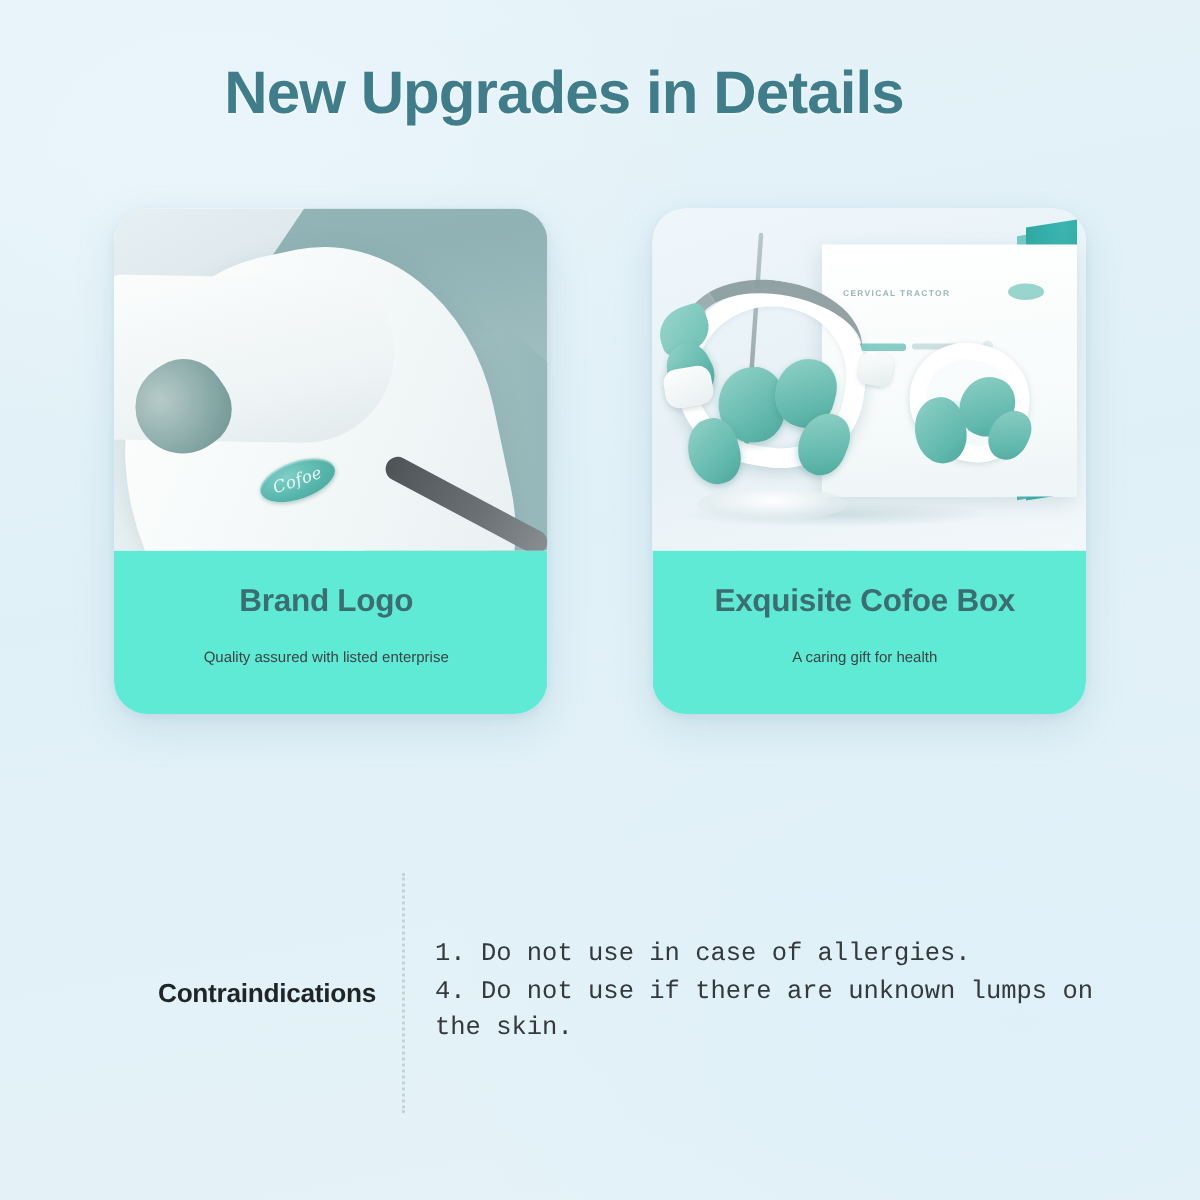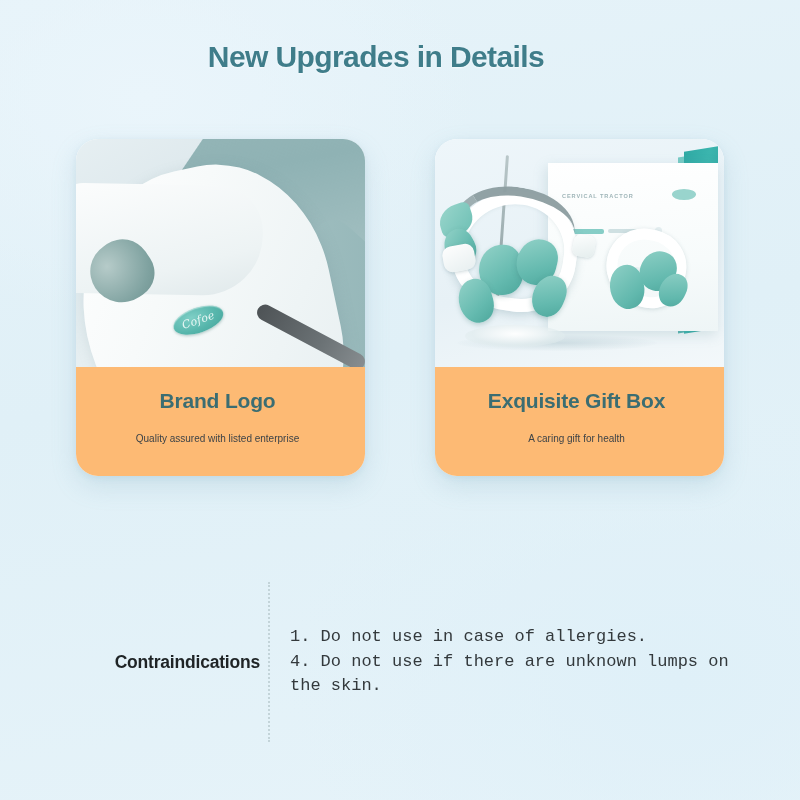--- a/index.html
+++ b/index.html
@@ -27,21 +27,21 @@
     height: 800px;
   }
 
   
   .page-title {
     position: absolute;
     top: 40px;
     left: 0;
     width: 752px;
     text-align: center;
-    font-size: 30px;
+    font-size: 40px;
     font-weight: 700;
     letter-spacing: -0.6px;
     color: #3f7d8a;
     text-shadow: 0 1px 2px rgba(255,255,255,0.6);
   }
 
   
   .cards {
     position: absolute;
     top: 139px;
@@ -65,21 +65,21 @@
     position: relative;
     width: 100%;
     height: 228px;
     overflow: hidden;
     background: #eef3f6;
   }
 
   .card-body {
     padding: 22px 24px 30px 18px;
     text-align: center;
-    background: #fdba74;
+    background: #5eead4;
   }
 
   .card-title {
     font-size: 21px;
     font-weight: 700;
     color: #3b6d72;
     letter-spacing: -0.2px;
     margin-bottom: 18px;
   }
 
@@ -341,21 +341,21 @@
     position: absolute;
     top: 582px;
     left: 96px;
     width: 640px;
     display: flex;
     align-items: center;
   }
   .contra-label {
     width: 172px;
     flex: 0 0 172px;
-    text-align: right;
+    text-align: center;
     font-size: 17.5px;
     font-weight: 700;
     color: #1f2426;
     letter-spacing: -0.2px;
     padding-right: 8px;
   }
   .contra-divider {
     flex: 0 0 1px;
     align-self: stretch;
     width: 0;
@@ -427,21 +427,21 @@
           <div class="lobe p2"></div>
           <div class="lobe p3"></div>
           <div class="lobe p4"></div>
           <div class="lobe p5"></div>
           <div class="knob"></div>
           <div class="knob2"></div>
           <div class="base"></div>
         </div>
       </div>
       <div class="card-body">
-        <div class="card-title">Exquisite Gift Box</div>
+        <div class="card-title">Exquisite Cofoe Box</div>
         <div class="card-desc">A caring gift for health</div>
       </div>
     </div>
 
   </div>
 
   <div class="contra">
     <div class="contra-label">Contraindications</div>
     <div class="contra-divider"></div>
     <div class="contra-list">

